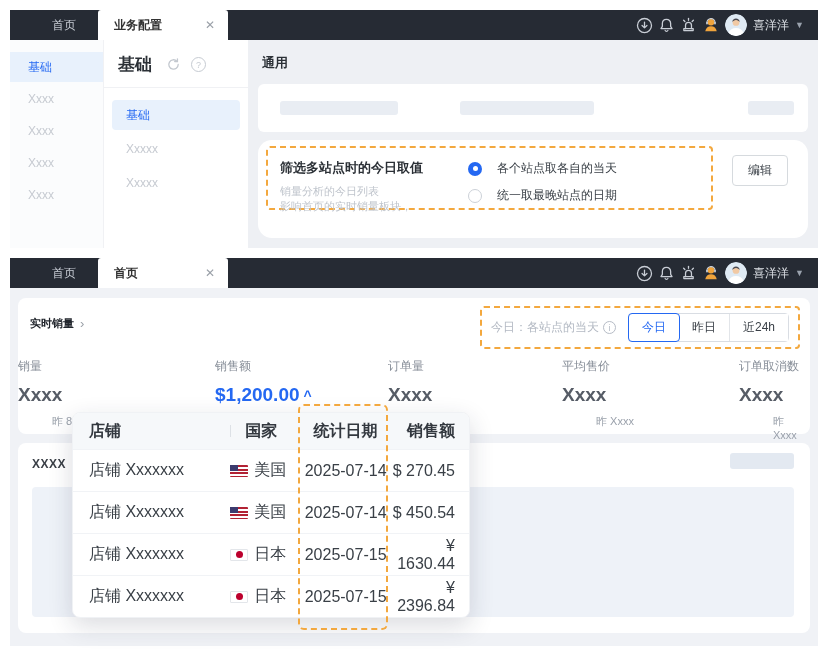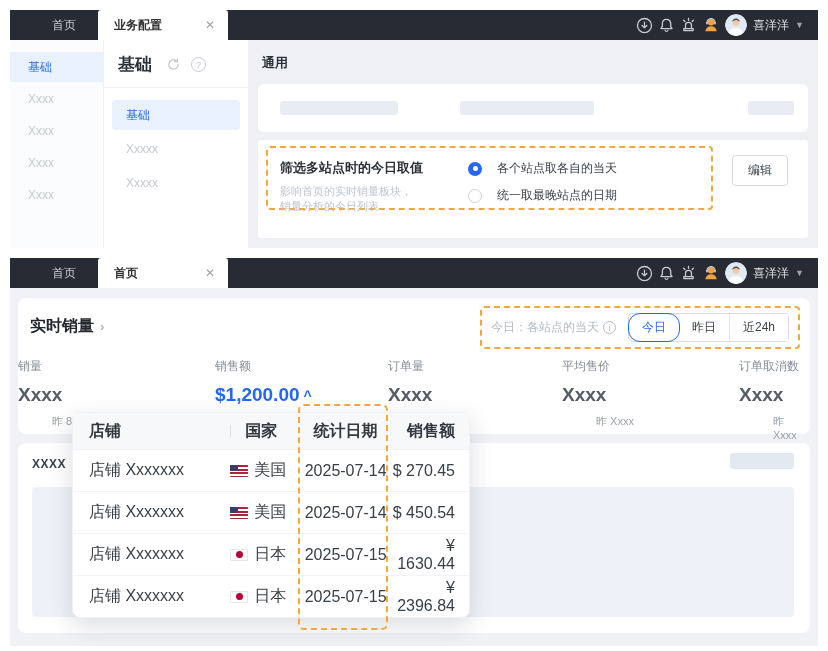--- a/index.html
+++ b/index.html
@@ -34,46 +34,46 @@
   .ring-icon { width:15px; height:15px; border-radius:50%; border:1px solid #c6cbd2; color:#c6cbd2; font-size:9px; display:flex; align-items:center; justify-content:center; cursor:pointer; }
   .submenu-menu { padding:12px 8px; }
   .submenu-menu .m-item { height:30px; line-height:30px; border-radius:4px; padding-left:14px; font-size:12px; color:#c6cad1; margin-bottom:4px; cursor:pointer; }
   .submenu-menu .m-item.active { background:#e8f1fc; color:#2468f2; }
 
   .cfg-main { flex:1; padding:12px 10px 8px 10px; }
   .section-title { font-size:13px; font-weight:bold; color:#2b3036; margin:2px 0 12px 4px; }
   .cfg-card1 { background:#fff; border-radius:6px; height:48px; position:relative; }
   .ph-bar { position:absolute; top:17px; height:14px; background:#e9edf3; border-radius:3px; }
   .ph1 { left:22px; width:118px; } .ph2 { left:202px; width:134px; } .ph3 { right:14px; width:46px; }
-  .cfg-card2 { background:#fff; border-radius:3px; margin-top:8px; height:98px; position:relative; }
+  .cfg-card2 { background:#fff; border-radius:14px; margin-top:8px; height:98px; position:relative; }
   .setting-box { position:absolute; left:8px; top:6px; width:447px; height:64px; border:2px dashed #f3a83e; border-radius:4px; display:flex; padding:11px 0 0 12px; }
   .setting-info { width:172px; }
   .setting-label { font-size:13px; font-weight:bold; color:#2b3036; margin-bottom:7px; }
   .setting-desc { font-size:11px; color:#bfc4cc; line-height:15px; }
   .radio-group { margin-left:16px; padding-top:1px; }
   .radio-row { display:flex; align-items:center; gap:15px; font-size:12px; color:#3a4047; margin-bottom:10px; cursor:pointer; }
   .radio { width:14px; height:14px; border-radius:50%; flex-shrink:0; }
   .radio.sel { background:#2468f2; position:relative; }
   .radio.sel::after { content:""; position:absolute; left:4.5px; top:4.5px; width:5px; height:5px; border-radius:50%; background:#fff; }
   .radio.unsel { border:1px solid #ccd1d8; background:#fff; }
   .edit-btn { position:absolute; right:20px; top:15px; padding:6px 15px; border:1px solid #d6dade; border-radius:4px; font-size:12px; color:#3a4047; background:#fff; cursor:pointer; }
 
   
   .home-body { position:relative; height:358px; background:#f0f2f6; }
   .rt-card { position:absolute; left:8px; right:8px; top:10px; height:136px; background:#fff; border-radius:8px; }
   .rt-head { position:absolute; left:12px; top:18px; display:flex; align-items:center; gap:6px; cursor:pointer; }
-  .rt-title { font-size:16px; font-weight:bold; color:#23272e;text-align:center; }
+  .rt-title { font-size:11px; font-weight:bold; color:#23272e;text-align:center; }
   .rt-chevron { color:#9aa0a8; font-size:13px; }
   .range-box { position:absolute; right:10px; top:8px; border:2px dashed #f3a83e; border-radius:4px; display:flex; align-items:center; gap:12px; padding:5px 9px; }
   .range-hint { display:flex; align-items:center; gap:4px; font-size:12px; color:#b3b9c3; }
   .info-icon { width:13px; height:13px; border-radius:50%; border:1px solid #b6bcc6; color:#b6bcc6; font-size:9px; display:flex; align-items:center; justify-content:center; cursor:pointer; }
   .seg { display:flex; border:1px solid #d9dde3; border-radius:4px; background:#fff; }
   .seg-btn { padding:5px 13px; font-size:12px; color:#3a4047; cursor:pointer; background:#fff; }
   .seg-btn + .seg-btn { border-left:1px solid #e2e5e9; }
-  .seg-btn.active { color:#2468f2; border:1px solid #2468f2; border-radius:12px; margin:-1px; z-index:1; }
+  .seg-btn.active { color:#2468f2; border:1px solid #2468f2; border-radius:4px; margin:-1px; z-index:1; }
   .seg-btn.active + .seg-btn { border-left:none; }
 
   .stat { position:absolute; top:60px; }
   .stat-lbl { font-size:12px; color:#878e98; margin-bottom:9px; }
   .stat-val { font-size:19px; font-weight:bold; color:#565c66; }
   .stat-val.blue { color:#2468f2; cursor:pointer; }
   .stat-caret { font-size:14px; font-weight:bold; margin-left:4px; }
   .stat-sub { font-size:11px; color:#9aa1ab; margin-top:8px;margin-left:34px; }
   .st1{left:0;} .st2{left:197px;} .st3{left:370px;} .st4{left:544px;} .st5{left:721px;}
 
@@ -188,22 +188,22 @@
         <div class="cfg-card1">
           <div class="ph-bar ph1"></div>
           <div class="ph-bar ph2"></div>
           <div class="ph-bar ph3"></div>
         </div>
         <div class="cfg-card2">
           <div class="setting-box">
             <div class="setting-info">
               <div class="setting-label">筛选多站点时的今日取值</div>
               <div class="setting-desc">
+                <div>销量分析的今日列表</div>
                 <div>影响首页的实时销量板块，</div>
-                <div>销量分析的今日列表</div>
               </div>
             </div>
             <div class="radio-group">
               <div class="radio-row">
                 <span class="radio sel"></span>
                 <span>各个站点取各自的当天</span>
               </div>
               <div class="radio-row">
                 <span class="radio unsel"></span>
                 <span>统一取最晚站点的日期</span>

